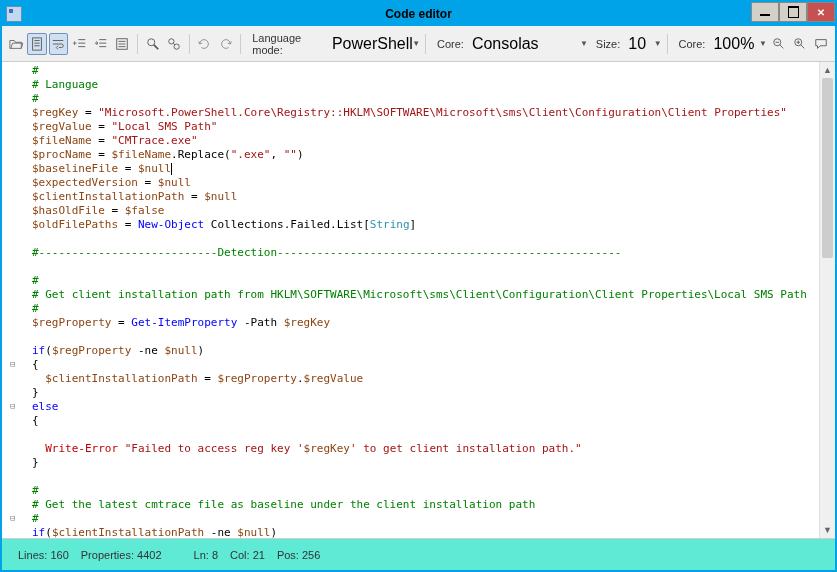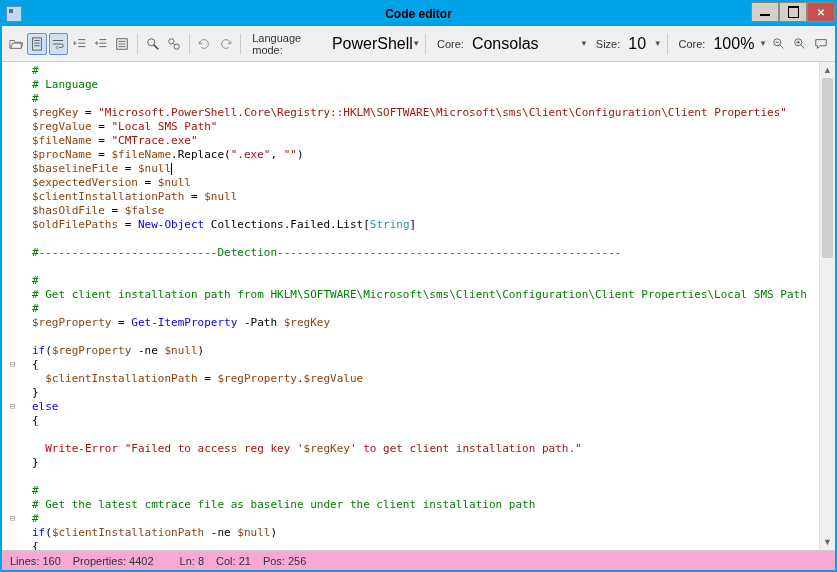--- a/index.html
+++ b/index.html
@@ -22,21 +22,21 @@
 .tvalue { font-size: 16px; padding: 1px 6px; min-width: 54px; display: inline-block; }
 .dropdown-arrow { font-size: 8px; color: #555; margin-left: 2px; cursor: pointer; }
 .editor-wrap { flex: 1; background: #fff; display: flex; overflow: hidden; position: relative; }
 .gutter { width: 22px; background: #fff; border-right: 0; font-family: Consolas, monospace; font-size: 11px; line-height: 14px; padding-top: 2px; color: #888; position: relative; }
 .fold-mark { position: absolute; left: 8px; font-size: 9px; color: #888; }
 .code { flex: 1; font-family: Consolas, monospace; font-size: 11px; line-height: 14px; padding: 2px 4px 2px 8px; white-space: pre; overflow: hidden; color: #000; }
 .scrollbar-v { width: 16px; background: #f0f0f0; display: flex; flex-direction: column; border-left: 1px solid #e0e0e0; }
 .sb-btn { height: 16px; display: flex; align-items: center; justify-content: center; font-size: 9px; color: #666; cursor: pointer; background: #f0f0f0; }
 .sb-track { flex: 1; background: #f0f0f0; position: relative; }
 .sb-thumb { position: absolute; left: 2px; right: 2px; top: 0; height: 180px; background: #cdcdcd; border-radius: 2px; cursor: pointer; }
-.statusbar { height: 20px; background: #f9a8d4; border-top: 1px solid #ccc; display: flex; align-items: center; padding: 0 8px; gap: 12px; font-size: 11px; color: #333; }
+.statusbar { height: 32px; background: #5eead4; border-top: 1px solid #ccc; display: flex; align-items: center; padding: 0 16px; gap: 12px; font-size: 11px; color: #333; }
 .c-comment { color: #008000; }
 .c-var { color: #8b4513; }
 .c-string { color: #a31515; }
 .c-keyword { color: #0000ff; }
 .c-cmdlet { color: #0000ff; }
 .c-error { color: #c00000; }
 .c-type { color: #2b91af; }
 .cursor-caret { display: inline-block; width: 1px; height: 12px; background: #000; vertical-align: middle; }
 svg.icon { width: 14px; height: 14px; }
 </style>
@@ -213,16 +213,16 @@
     <div class="sb-track">
         <div class="sb-thumb"></div>
       </div>
     <div class="sb-btn">▼</div>
   </div>
 </div>
 
 <div class="statusbar">
   <span><span>Lines:</span> <span>160</span></span>
   <span><span>Properties:</span> <span>4402</span></span>
-  <span style="margin-left:14px"><span>Ln:</span> <span>8</span></span>
+  <span style="margin-left:20px"><span>Ln:</span> <span>8</span></span>
   <span><span>Col:</span> <span>21</span></span>
   <span><span>Pos:</span> <span>256</span></span>
 </div>
 
 </body></html>

